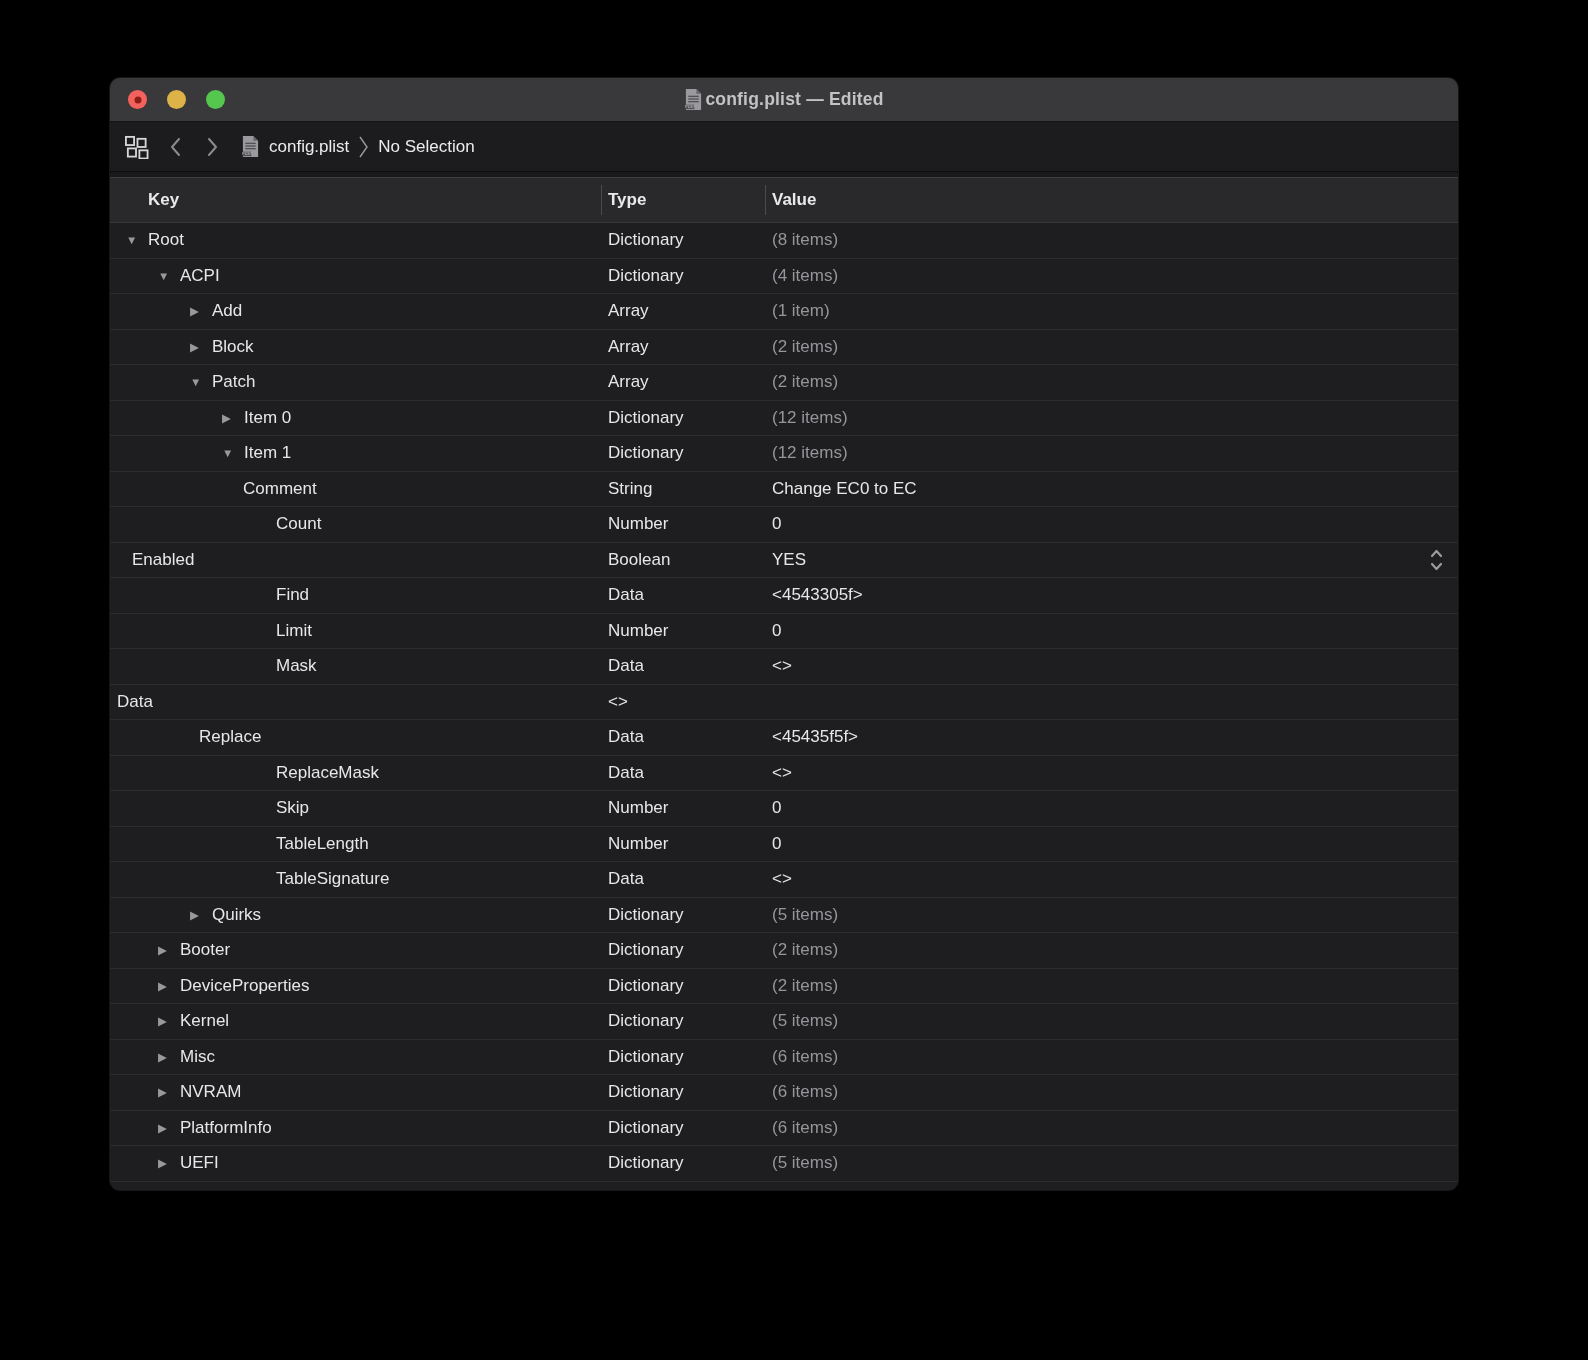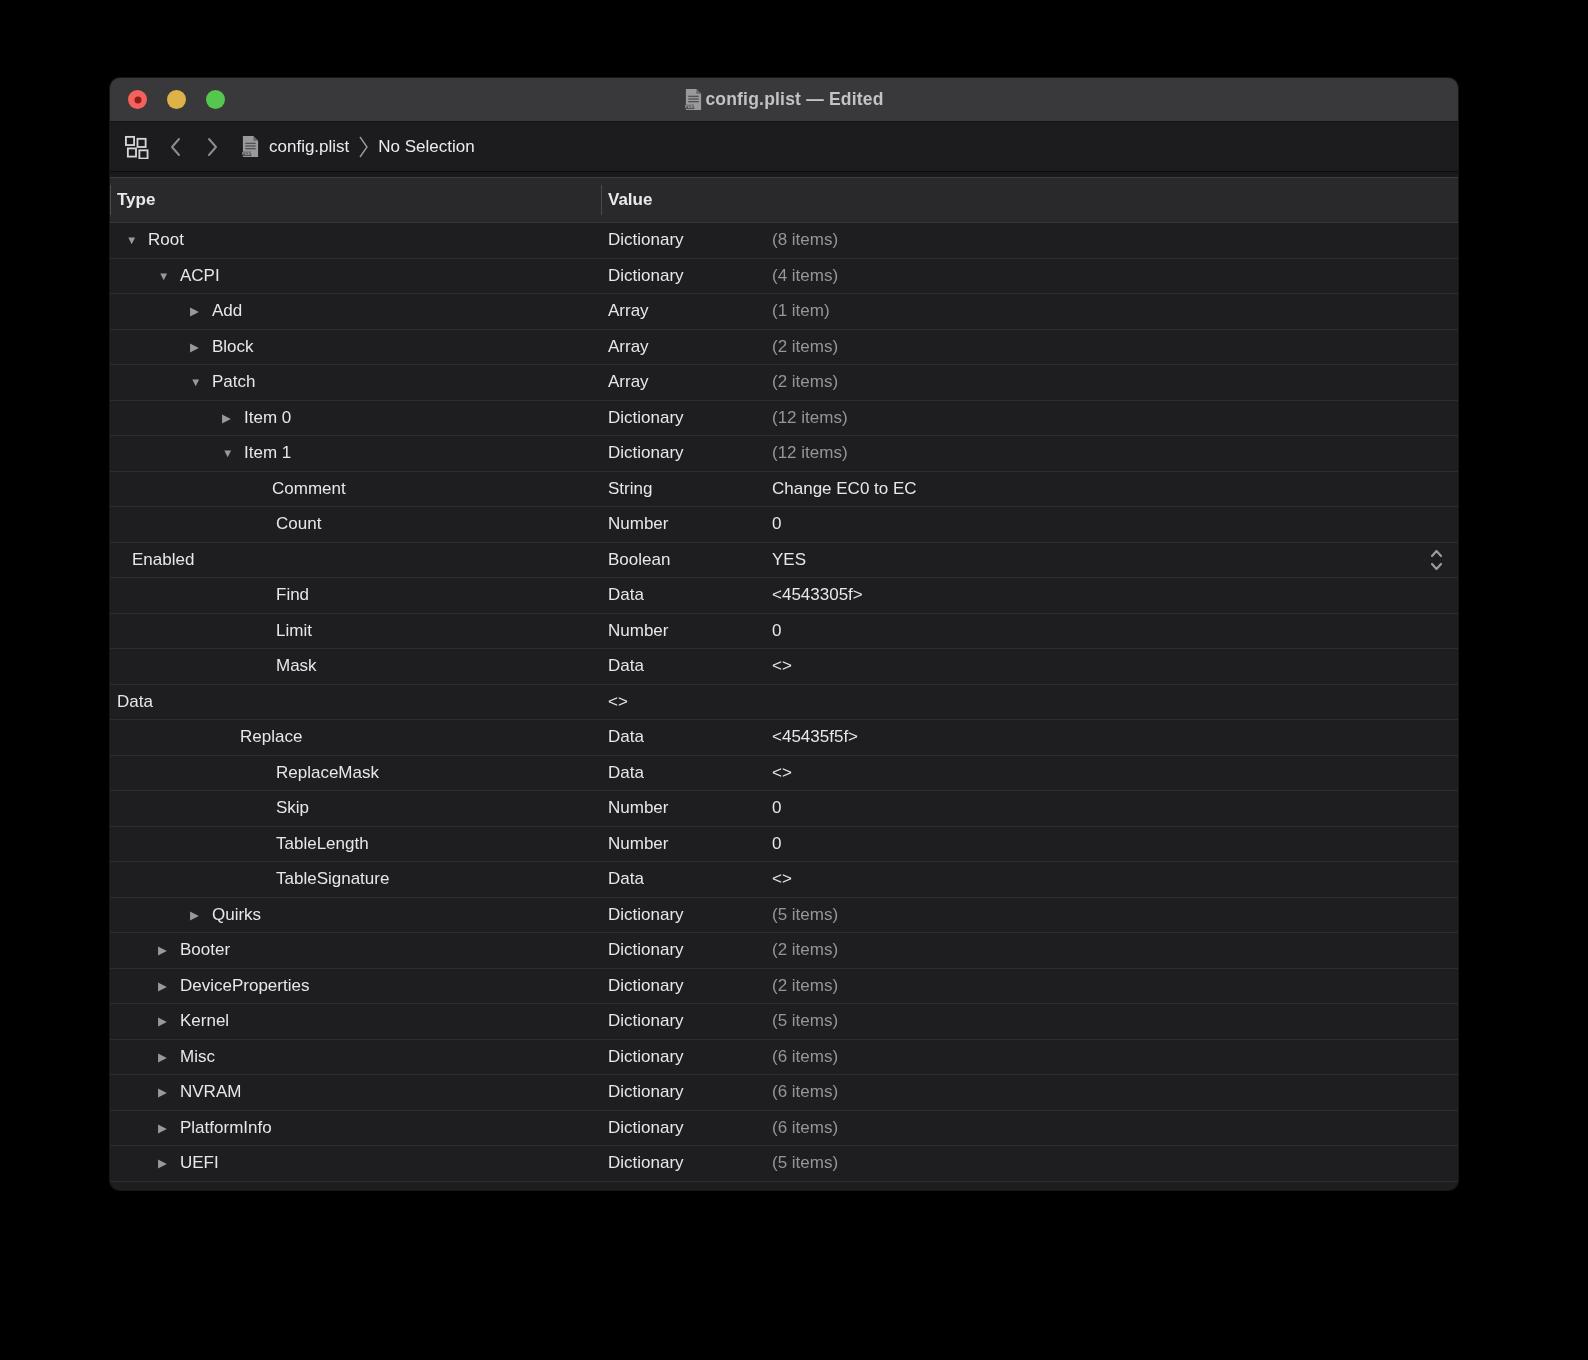--- a/index.html
+++ b/index.html
@@ -117,20 +117,23 @@
       <svg width="11" height="24" viewBox="0 0 11 24">
         <polyline points="2,2 9,12 2,22" fill="none" stroke="#9a9a9e" stroke-width="1.4"></polyline>
       </svg>
       <span class="crumbtext">No Selection</span>
     </span>
   </div>
 
   <div class="spacer-strip"></div>
 
   <div class="thead">
+    <div class="th key">
+        <span>Key</span>
+      </div>
     <div class="th type">
         <span>Type</span>
       </div>
     <div class="th value">
         <span>Value</span>
       </div>
   </div>
 
   <div class="tbody">
       <div class="row">
@@ -183,21 +186,21 @@
       </div>
       <div class="row">
         <div class="cell key" style="padding-left: 112px;">
           <span class="twisty">▼</span>
           <span>Item 1</span>
         </div>
         <div class="cell type">Dictionary</div>
         <div class="cell value dim">(12 items)</div>
       </div>
       <div class="row">
-        <div class="cell key" style="padding-left: 111px; margin-left: 29px;">
+        <div class="cell key" style="padding-left: 111px;">
           <span class="twisty"></span>
           <span>Comment</span>
         </div>
         <div class="cell type">String</div>
         <div class="cell value">Change EC0 to EC</div>
       </div>
       <div class="row">
         <div class="cell key" style="padding-left: 144px;">
           <span class="twisty"></span>
           <span>Count</span>
@@ -241,21 +244,21 @@
           <span>Mask</span>
         </div>
         <div class="cell type">Data</div>
         <div class="cell value">&lt;&gt;</div>
       </div>
       <div class="row">
         <div class="cell type">Data</div>
         <div class="cell value">&lt;&gt;</div>
       </div>
       <div class="row">
-        <div class="cell key" style="padding-left: 108px; text-align: center;">
+        <div class="cell key" style="padding-left: 67px; text-align: center;">
           <span class="twisty"></span>
           <span>Replace</span>
         </div>
         <div class="cell type">Data</div>
         <div class="cell value">&lt;45435f5f&gt;</div>
       </div>
       <div class="row">
         <div class="cell key" style="padding-left: 144px;">
           <span class="twisty"></span>
           <span>ReplaceMask</span>

